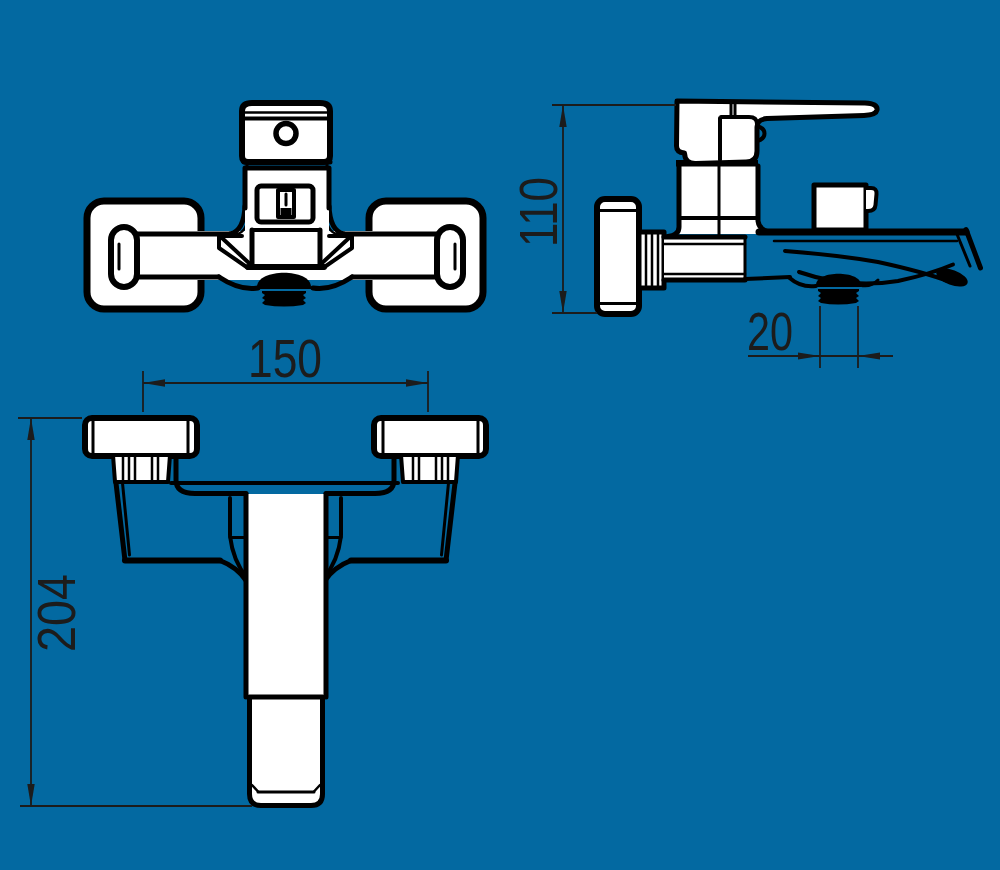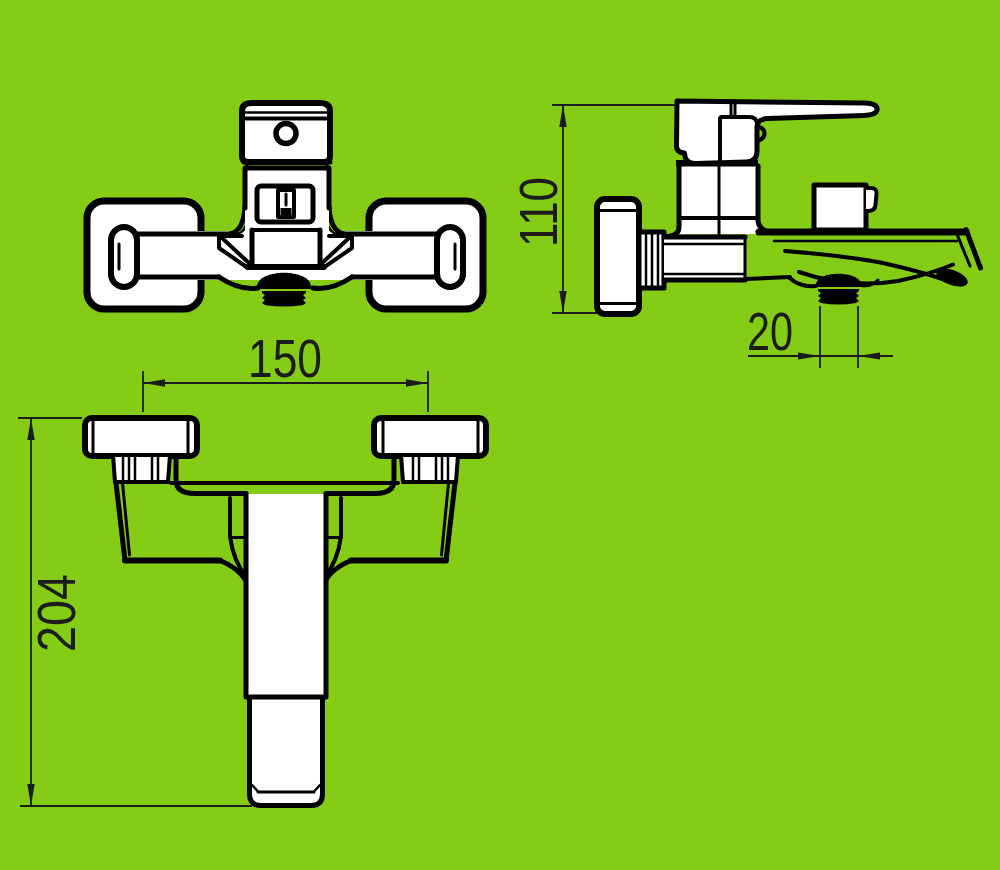--- a/index.html
+++ b/index.html
@@ -1,16 +1,16 @@
 <!DOCTYPE html>
 <html><head>
 <meta charset="utf-8">
 <style>
   html,body{margin:0;padding:0;background:#ffffff;}
-  .canvas{position:relative;width:1000px;height:870px;background:#84cc16;overflow:hidden;
+  .canvas{position:relative;width:1000px;height:870px;background:#0369a1;overflow:hidden;
           font-family:"Liberation Sans",sans-serif;}
   svg{position:absolute;left:0;top:0;}
   .ol  {fill:none;stroke:#000;stroke-width:6;stroke-linecap:round;stroke-linejoin:round;}
   .ol7 {fill:none;stroke:#000;stroke-width:7;stroke-linecap:round;stroke-linejoin:round;}
   .ol5 {fill:none;stroke:#000;stroke-width:5;stroke-linecap:round;stroke-linejoin:round;}
   .ol4 {fill:none;stroke:#000;stroke-width:4;stroke-linecap:round;stroke-linejoin:round;}
   .ol3 {fill:none;stroke:#000;stroke-width:3;stroke-linecap:round;stroke-linejoin:round;}
   .ol2 {fill:none;stroke:#000;stroke-width:2.5;stroke-linecap:round;stroke-linejoin:round;}
   .wf  {fill:#ffffff;}
   .blk {fill:#000000;stroke:none;}

